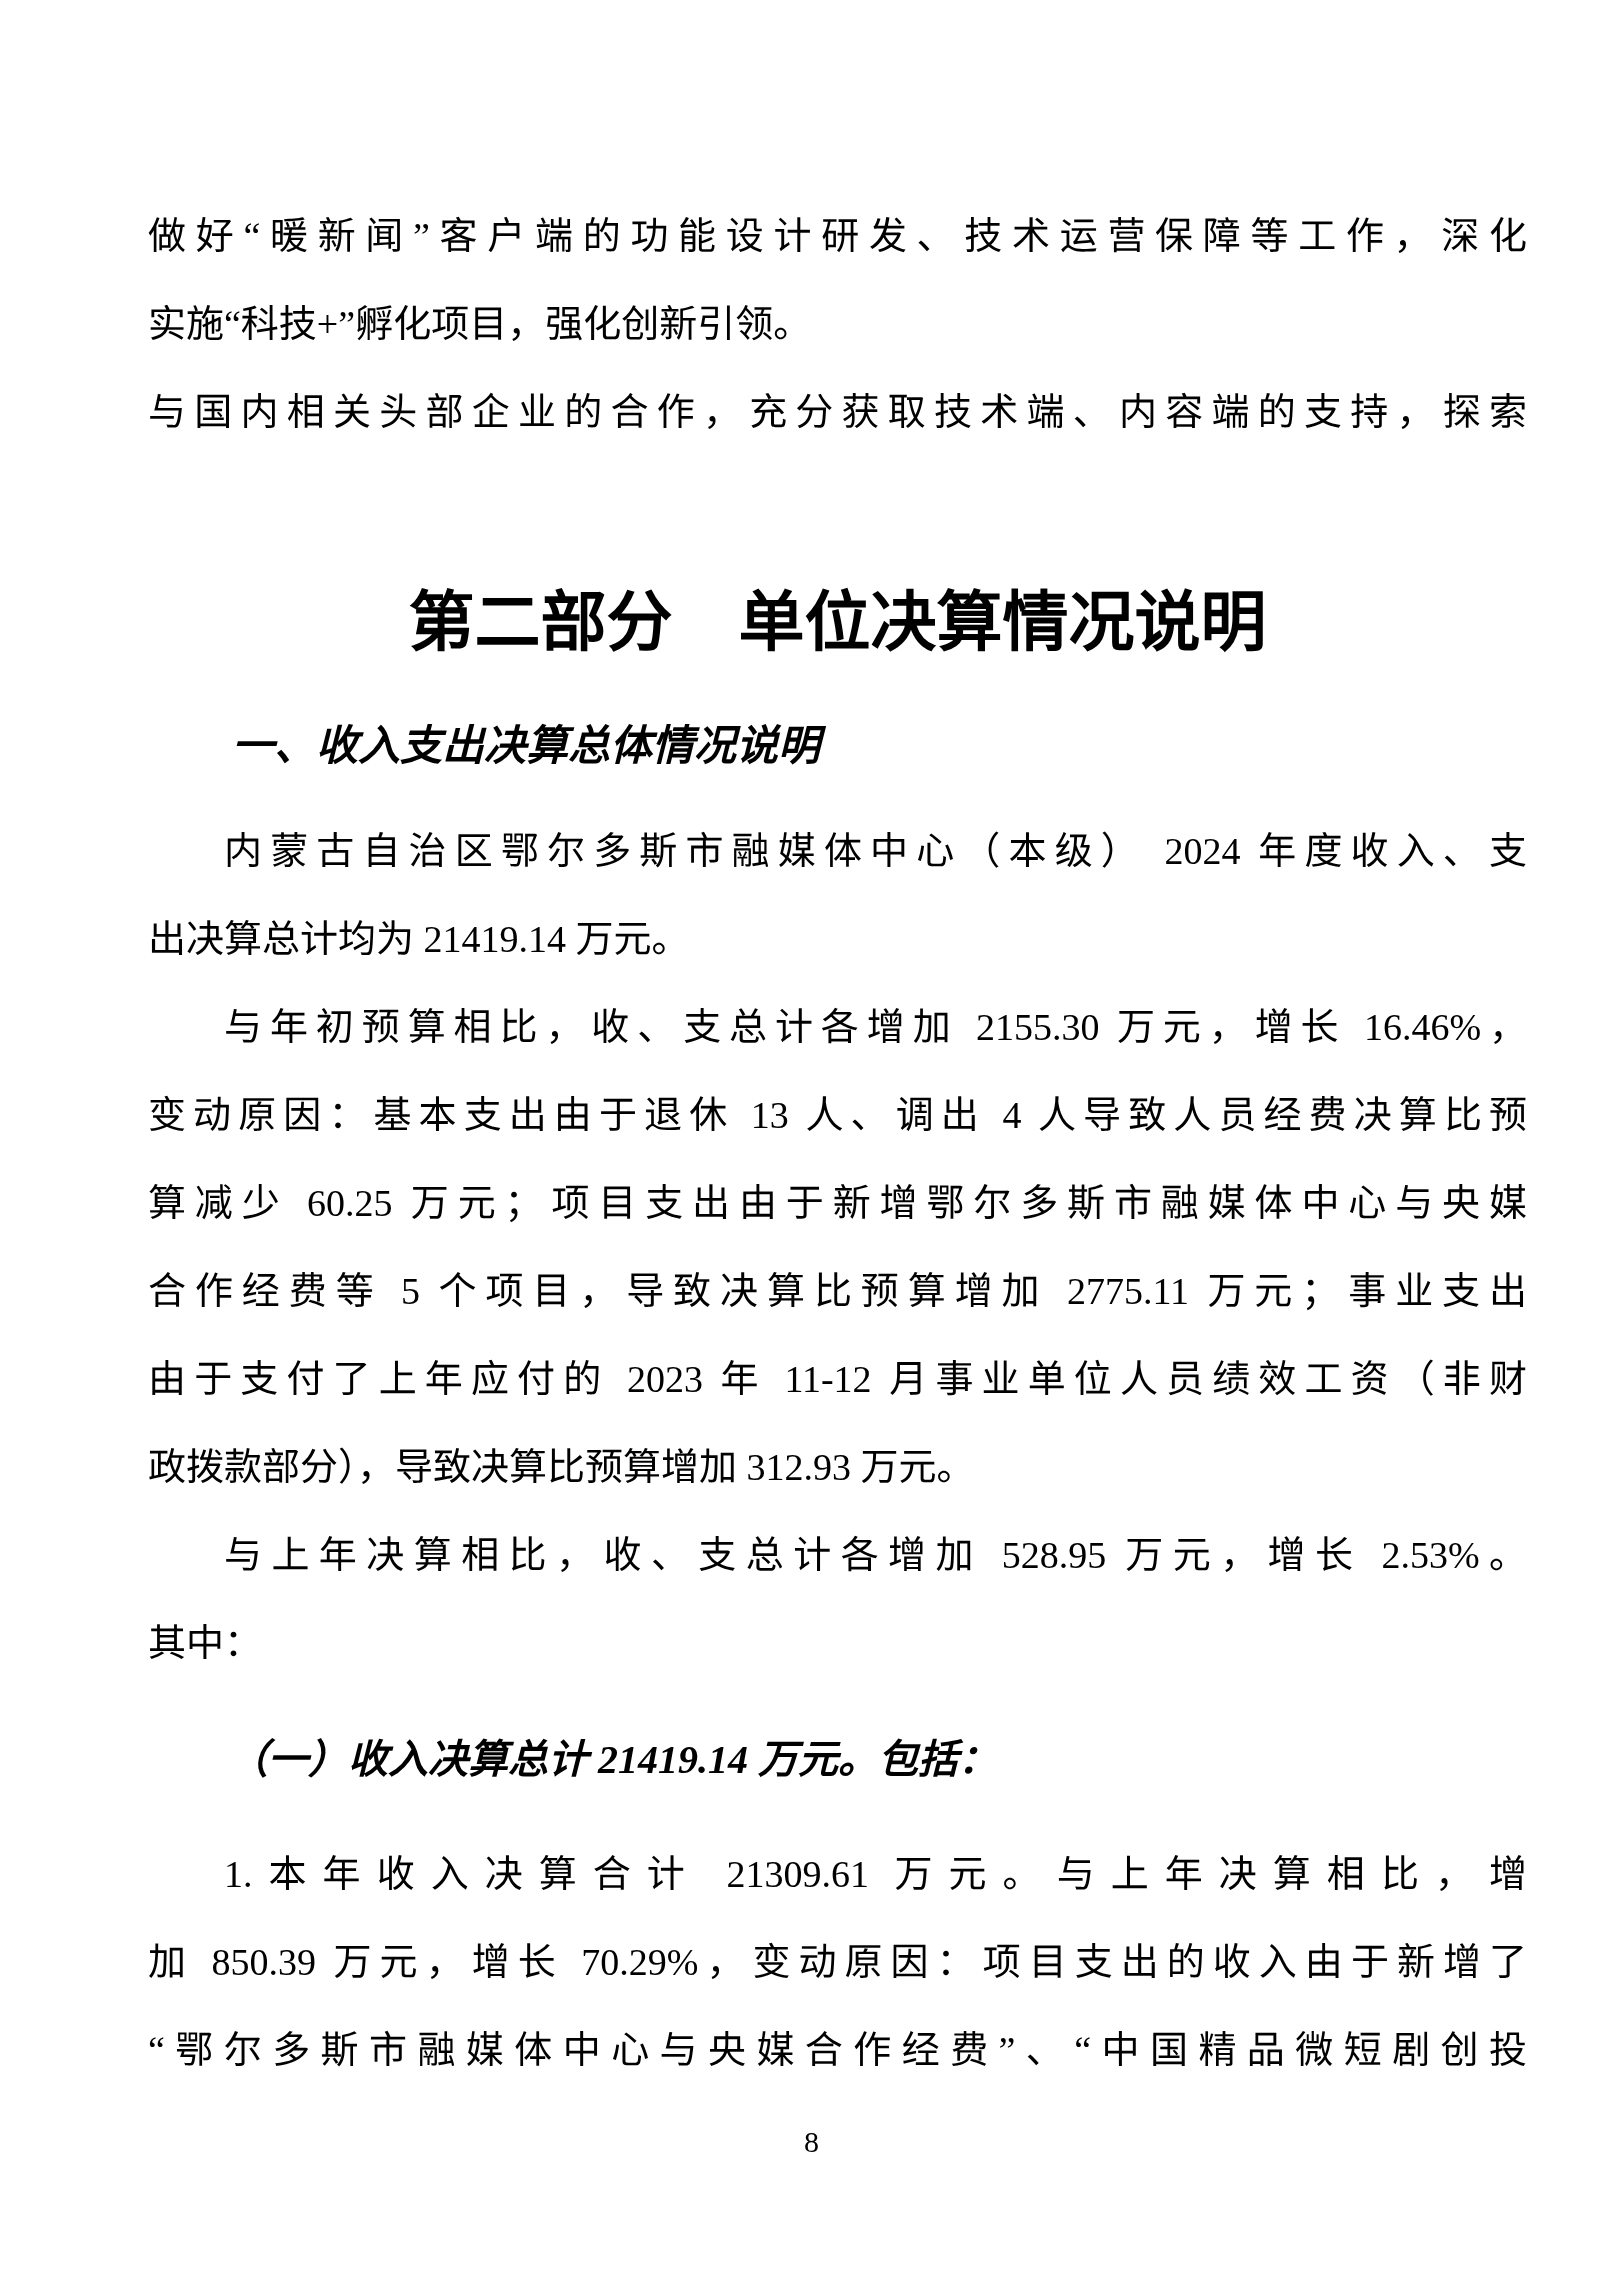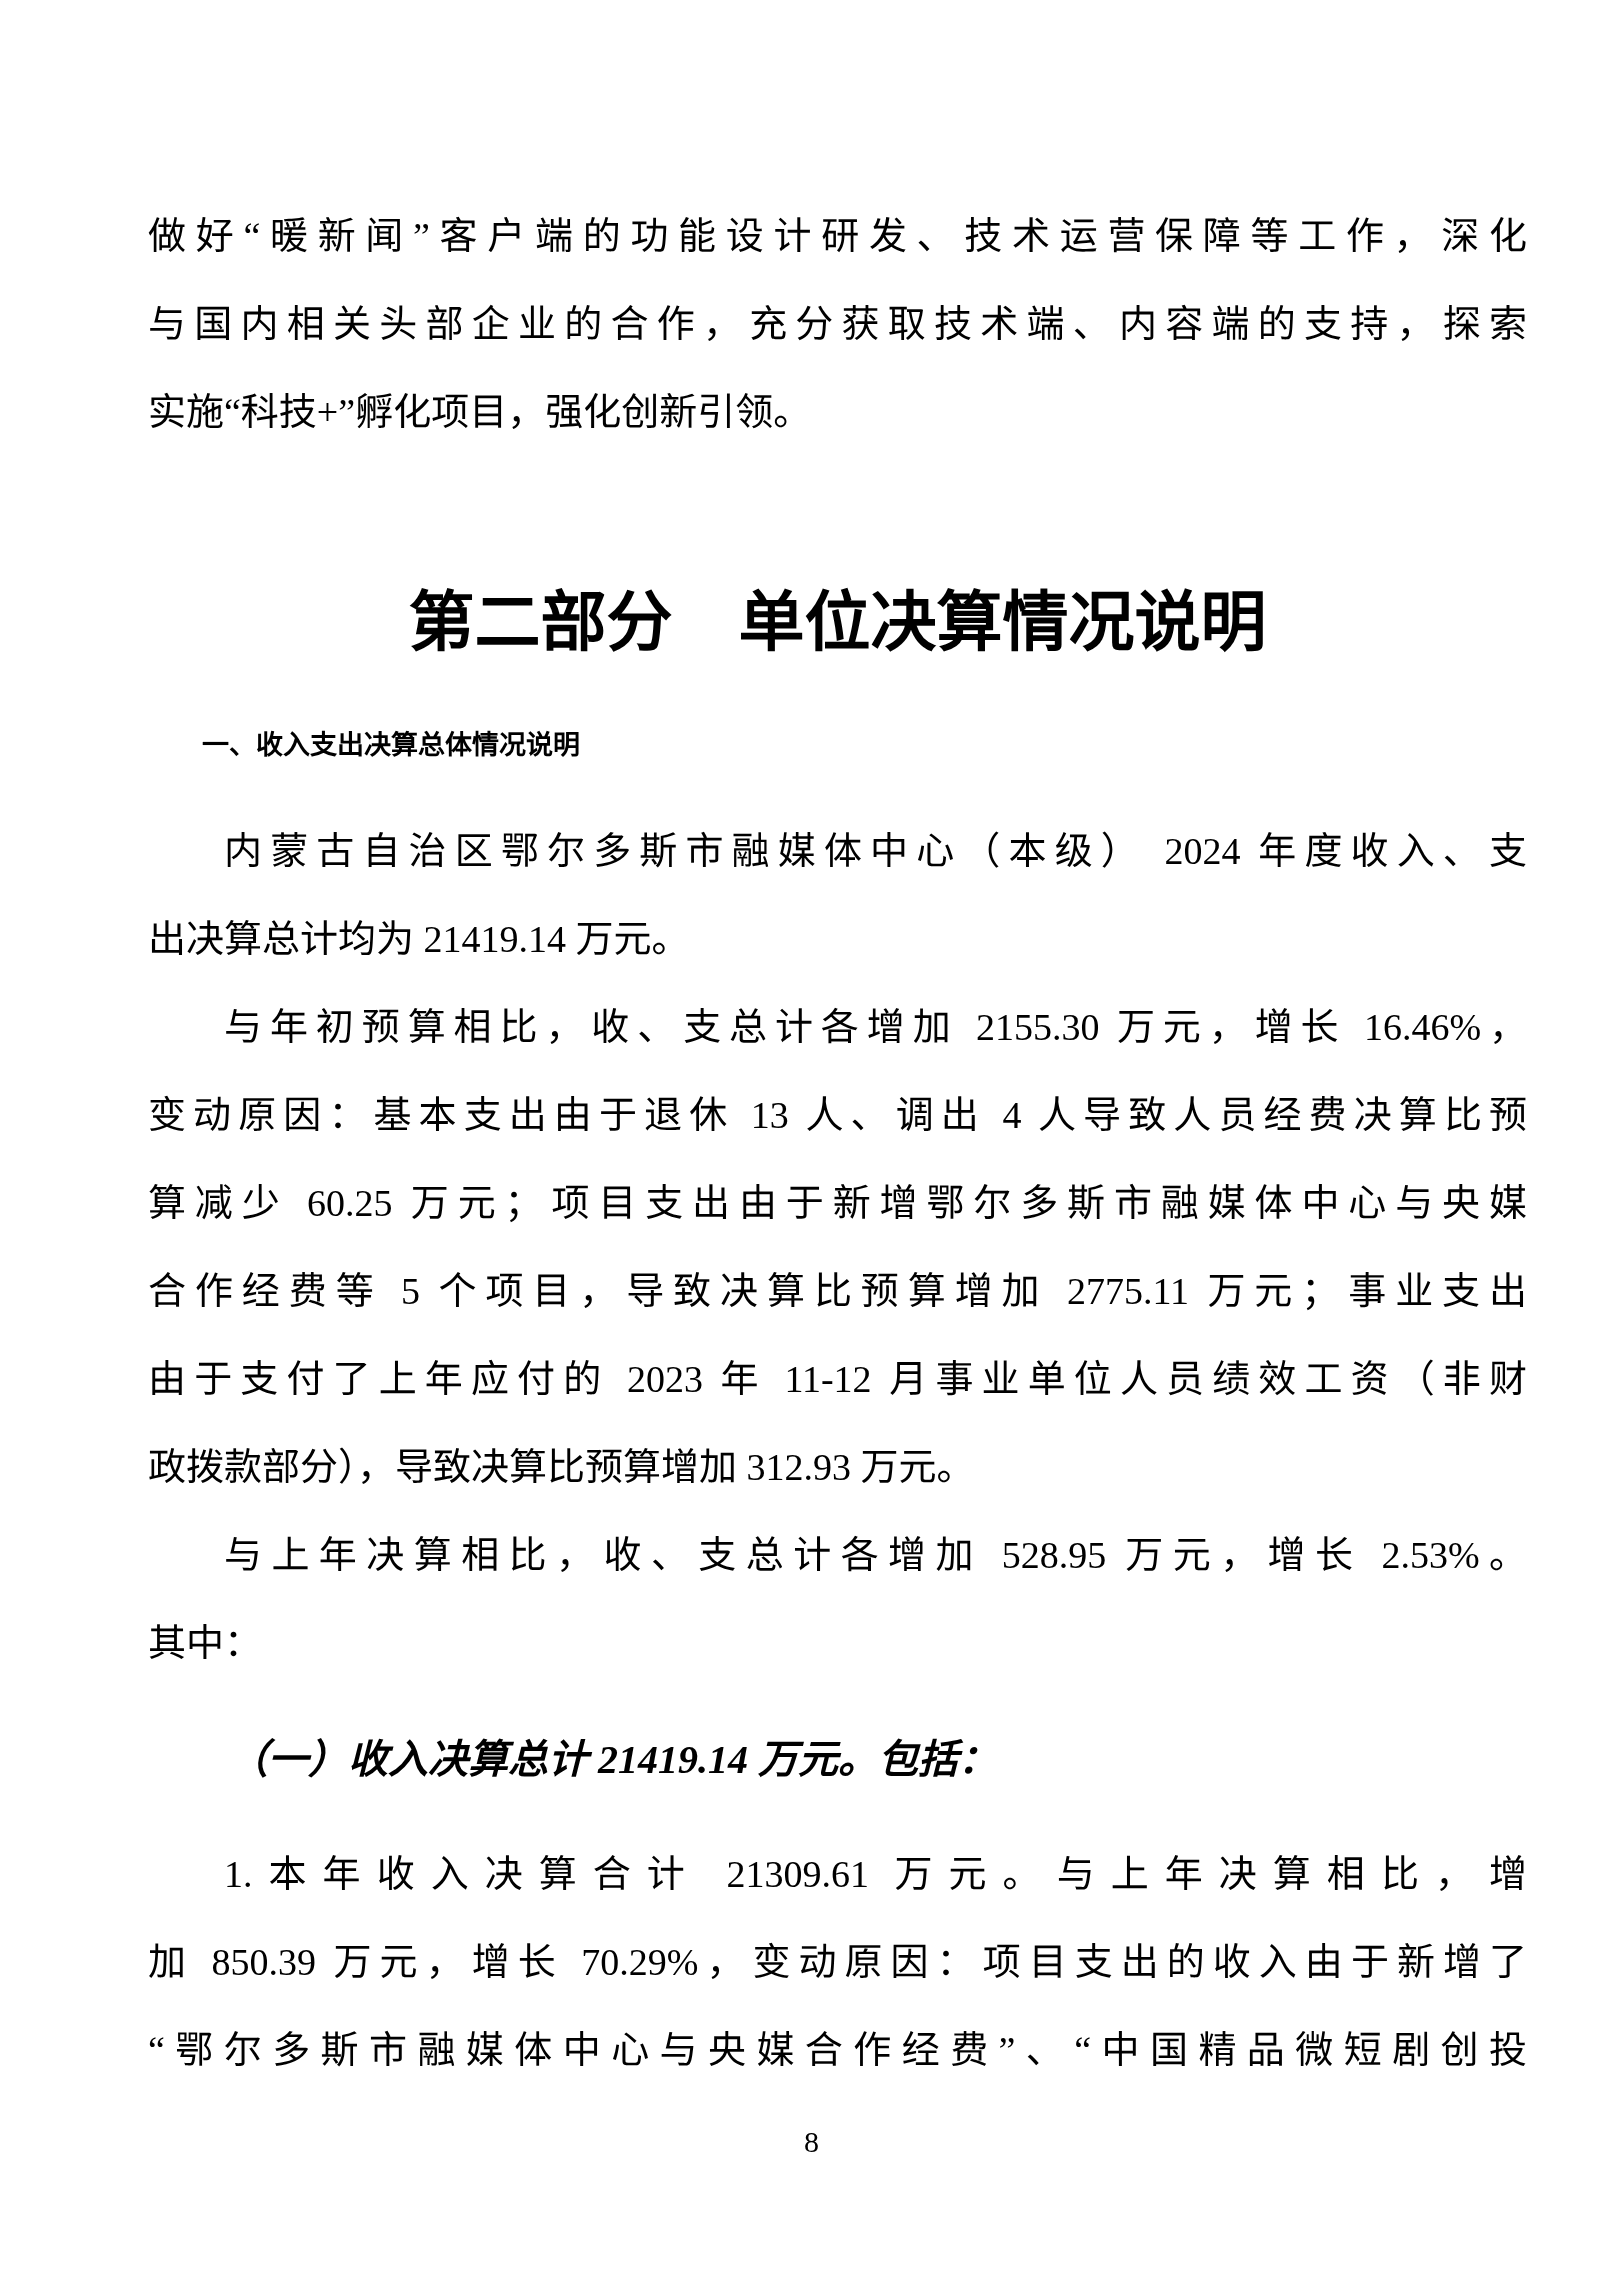--- a/index.html
+++ b/index.html
@@ -36,24 +36,25 @@
   .heading1 { margin: 128px 0 46px; }
   .heading1 .line {
     font-size: 66px;
     line-height: 77px;
     font-weight: 700;
     text-align: center;
     text-align-last: center;
   }
   .heading2 { margin: 0 0 23px; }
   .heading2 .line {
-    font-size: 27px;
+    font-size: 42px;
     line-height: 77px;
     font-weight: 700;
     font-family: "Liberation Sans", sans-serif;
+    font-style: italic;
   }
   .heading3 { margin: 31px 0 28px; }
   .heading3 .line {
     font-size: 40px;
     line-height: 84px;
     font-weight: 700;
     font-style: italic;
   }
   .page-footer {
     position: absolute;
@@ -65,22 +66,22 @@
     line-height: 36px;
   }
 </style>
 </head>
 <body>
 
 <div class="sheet">
   <main class="page">
       <div class="block paragraph">
         <div class="line fill">做好“暖新闻”客户端的功能设计研发、技术运营保障等工作，深化</div>
+        <div class="line">实施“科技+”孵化项目，强化创新引领。</div>
         <div class="line fill">与国内相关头部企业的合作，充分获取技术端、内容端的支持，探索</div>
-        <div class="line">实施“科技+”孵化项目，强化创新引领。</div>
       </div>
       <div class="block heading1">
         <div class="line">第二部分　单位决算情况说明</div>
       </div>
       <div class="block heading2">
         <div class="line indent">一、收入支出决算总体情况说明</div>
       </div>
       <div class="block paragraph">
         <div class="line indent fill">内蒙古自治区鄂尔多斯市融媒体中心（本级） 2024 年度收入、支</div>
         <div class="line">出决算总计均为 21419.14 万元。</div>

